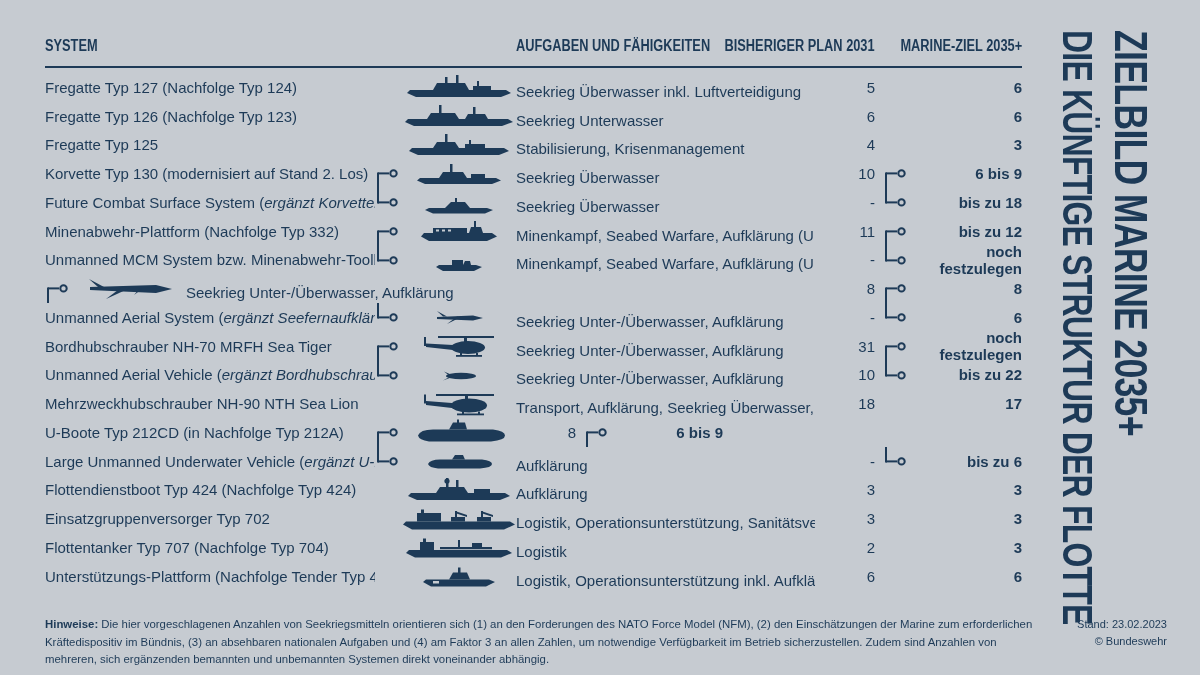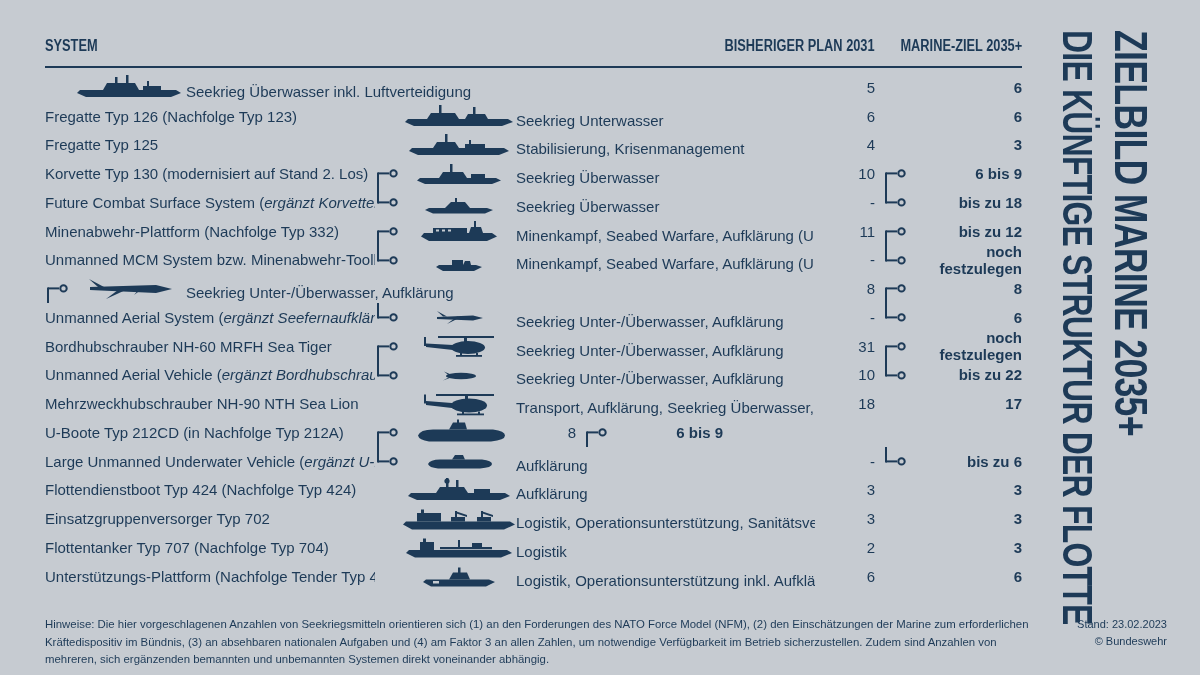--- a/index.html
+++ b/index.html
@@ -25,43 +25,45 @@
   .c-connR  { width:37px; }
   .c-icon   { width:115px; height:100%; display:flex; align-items:center; justify-content:center; color:var(--ink); }
   .c-task   { flex:1; white-space:nowrap; overflow:hidden;margin-top:8px; }
   .c-plan   { width:60px; text-align:right; }
   .c-target { width:110px; text-align:right; font-weight:bold; }
   .c-conn svg { display:block; position:absolute; left:0; top:0; }
   .c-connR svg { left:8px; }
 
   
   .foot { position:absolute; top:616px; left:45px; width:995px; font-size:11.4px; line-height:1.55; }
-  .foot b { font-weight:normal; }
+  .foot b { font-weight:bold; }
   .stamp { position:absolute; top:616px; right:33px; text-align:right; font-size:11px; line-height:1.55; }
 
   
   .vtitle { position:absolute; top:30px; writing-mode:vertical-rl; line-height:1;
             font-weight:bold; white-space:nowrap; transform-origin:top left; }
   .v-main { left:1108px; font-size:47px; letter-spacing:-1px; transform:scaleY(0.76); }
   .v-sub  { left:1056px; font-size:42px; letter-spacing:-1px; transform:scaleY(0.76); }
 </style>
 </head>
 <body>
 
 <div class="stage">
 
   <div class="hdr">
     <div class="hcell h-system"><span>SYSTEM</span></div>
+    <div class="hcell h-tasks"><span>AUFGABEN UND FÄHIGKEITEN</span></div>
     <div class="hcell h-plan"><span>BISHERIGER PLAN 2031</span></div>
     <div class="hcell h-target"><span>MARINE-ZIEL 2035+</span></div>
   </div>
   <div class="rule"></div>
 
   <div class="rows" id="rows">
   <div class="row">
+    <div class="c-system"><span>Fregatte Typ 127 (Nachfolge Typ 124)</span><i></i><span></span></div>
     <div class="c-conn c-connL"></div>
     <div class="c-icon">
           <svg width="104" height="26" viewBox="0 0 104 26">
             <g fill="currentColor">
               <polygon points="3,16 99,16 104,19 94,23 9,23 0,19"></polygon>
               <polygon points="26,16 30,9 58,9 62,16"></polygon>
               <rect x="66" y="12" width="18" height="4"></rect>
               <rect x="38" y="3" width="2.5" height="7"></rect>
               <rect x="49" y="1" width="2.5" height="9"></rect>
               <rect x="70" y="7" width="2" height="5"></rect>
@@ -293,21 +295,21 @@
           <svg width="26" height="29" viewBox="0 0 26 29">
             <path d="M3 14.4 H14" fill="none" stroke="currentColor" stroke-width="2"></path>
             <path d="M3 0 V15.4" fill="none" stroke="currentColor" stroke-width="2"></path>
             <circle cx="18.5" cy="14.4" r="3.2" fill="none" stroke="currentColor" stroke-width="2"></circle>
           </svg>
         </div>
     <div class="c-target">6</div>
   </div>
 
   <div class="row">
-    <div class="c-system"><span>Bordhubschrauber NH-60 MRFH Sea Tiger</span><i></i><span></span></div>
+    <div class="c-system"><span>Bordhubschrauber NH-70 MRFH Sea Tiger</span><i></i><span></span></div>
     <div class="c-conn c-connL">
           <svg width="26" height="29" viewBox="0 0 26 29">
             <path d="M3 14.4 H14" fill="none" stroke="currentColor" stroke-width="2"></path>
             <path d="M3 13.4 V29" fill="none" stroke="currentColor" stroke-width="2"></path>
             <circle cx="18.5" cy="14.4" r="3.2" fill="none" stroke="currentColor" stroke-width="2"></circle>
           </svg>
         </div>
     <div class="c-icon">
           <svg width="74" height="26" viewBox="0 0 74 26">
             <g fill="currentColor">

